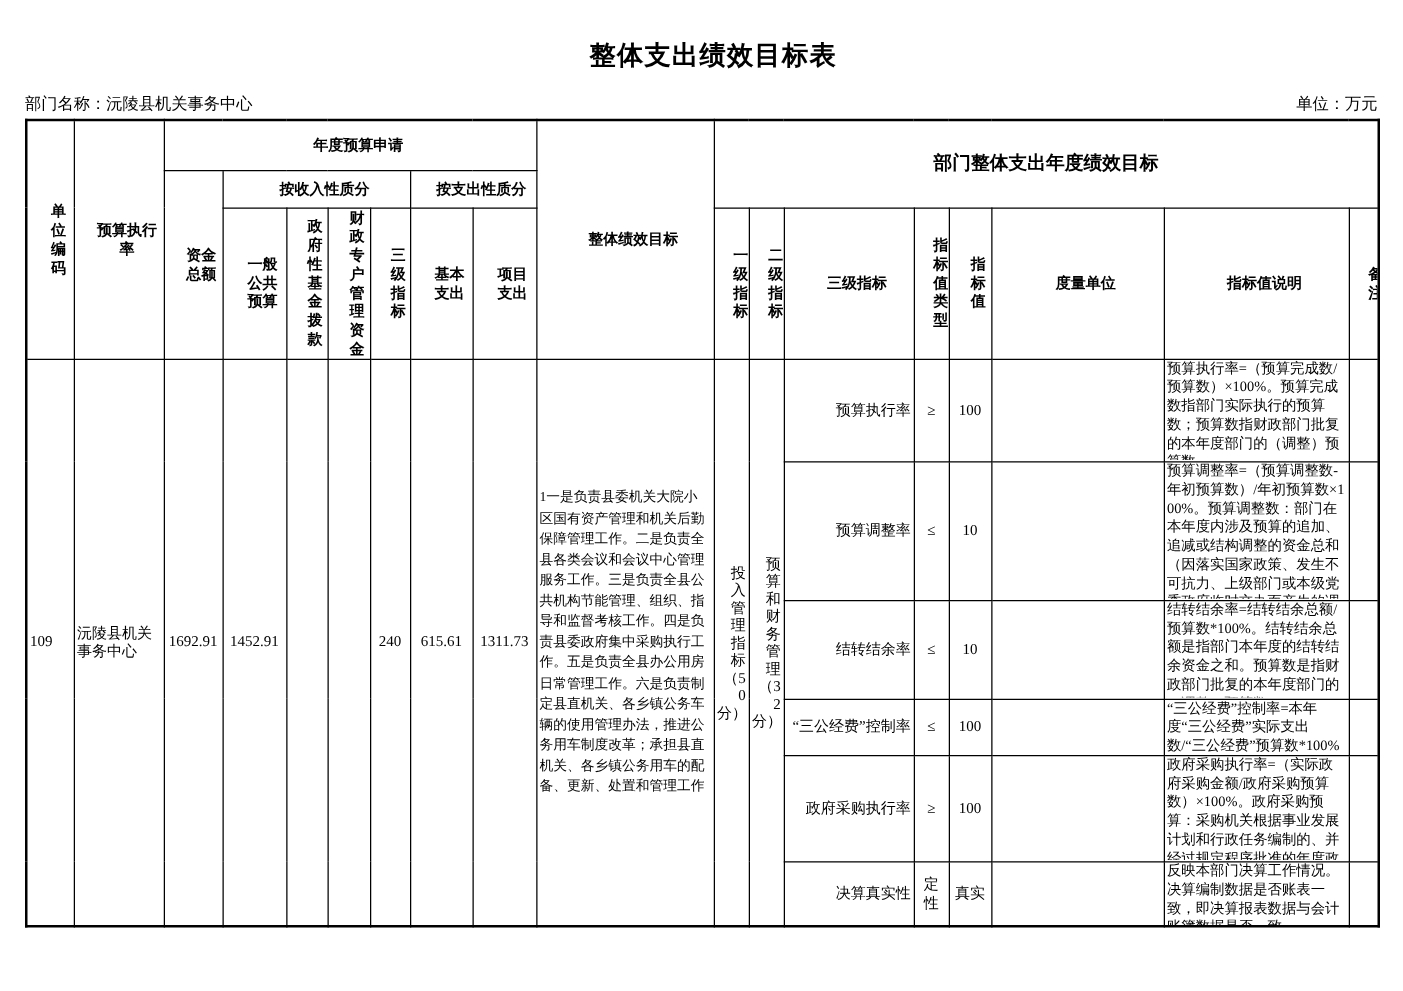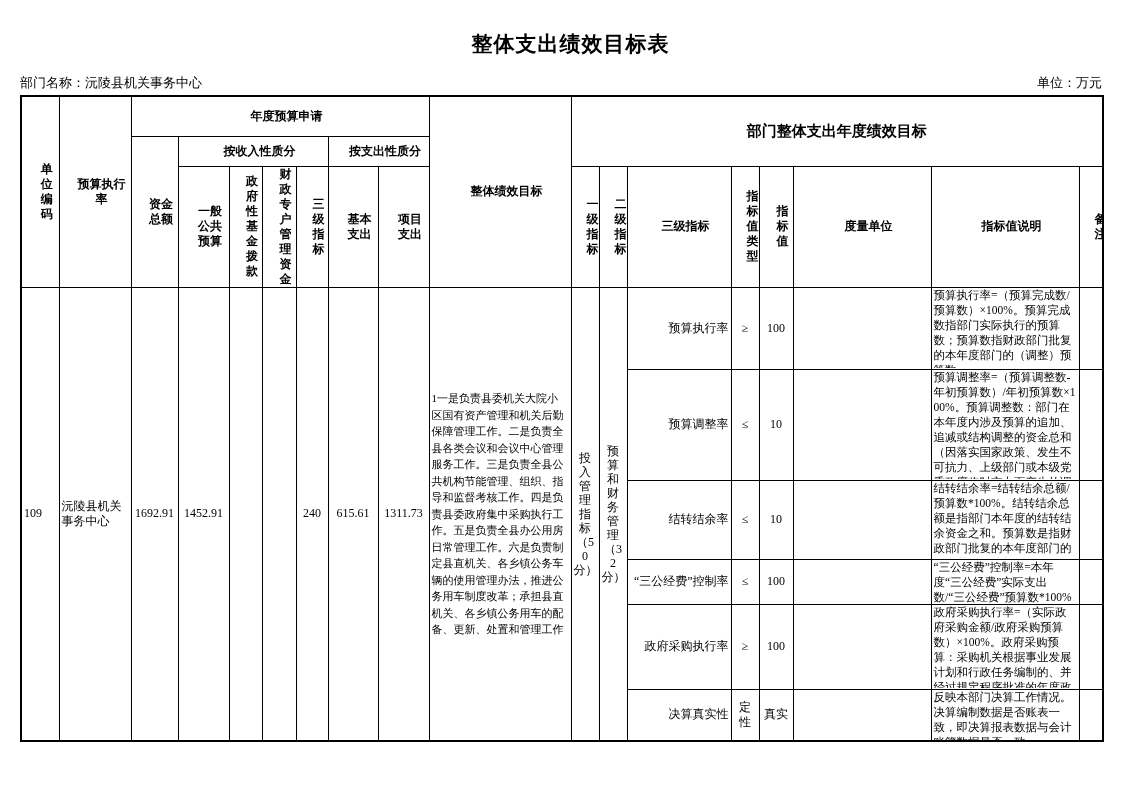--- a/index.html
+++ b/index.html
@@ -7,21 +7,21 @@
   .page{position:relative;width:1122px;height:793px;overflow:hidden;background:#fff;}
   .title{padding-top:30px;text-align:center;font-size:21px;font-weight:bold;letter-spacing:1px;margin-left:19px;}
   .meta{width:1082px;margin:16px 20px 3px 20px;display:flex;justify-content:space-between;font-size:13px;}
   table{border-collapse:collapse;table-layout:fixed;width:1082px;margin:0 20px;border:2px solid #000;}
   td{border:1px solid #000;font-size:12px;padding:0 2px;overflow:hidden;word-break:break-all;line-height:15px;vertical-align:middle;}
   .hd{font-weight:bold;text-align:center;line-height:15px;padding-left:15px;}
   .hd-big{font-size:15px;font-weight:bold;text-align:center;}
   .num{text-align:center;}
   .lft{text-align:left;}
   .ctr{text-align:center;}
-  .vcell{text-align:center;line-height:14px;padding:0 2px;margin-top:27px;}
+  .vcell{text-align:right;line-height:14px;padding:0 2px;margin-top:27px;}
   .target{font-size:11px;line-height:16.5px;text-align:left;margin-left:17px;}
   .desc{vertical-align:top;padding:0;}
   .desc .clip{overflow:hidden;padding:0 2px;font-size:11.5px;line-height:15px;word-break:break-all;}
   .ind-name{text-align:right;}
 </style>
 </head>
 <body>
 
 <div class="page">
 

